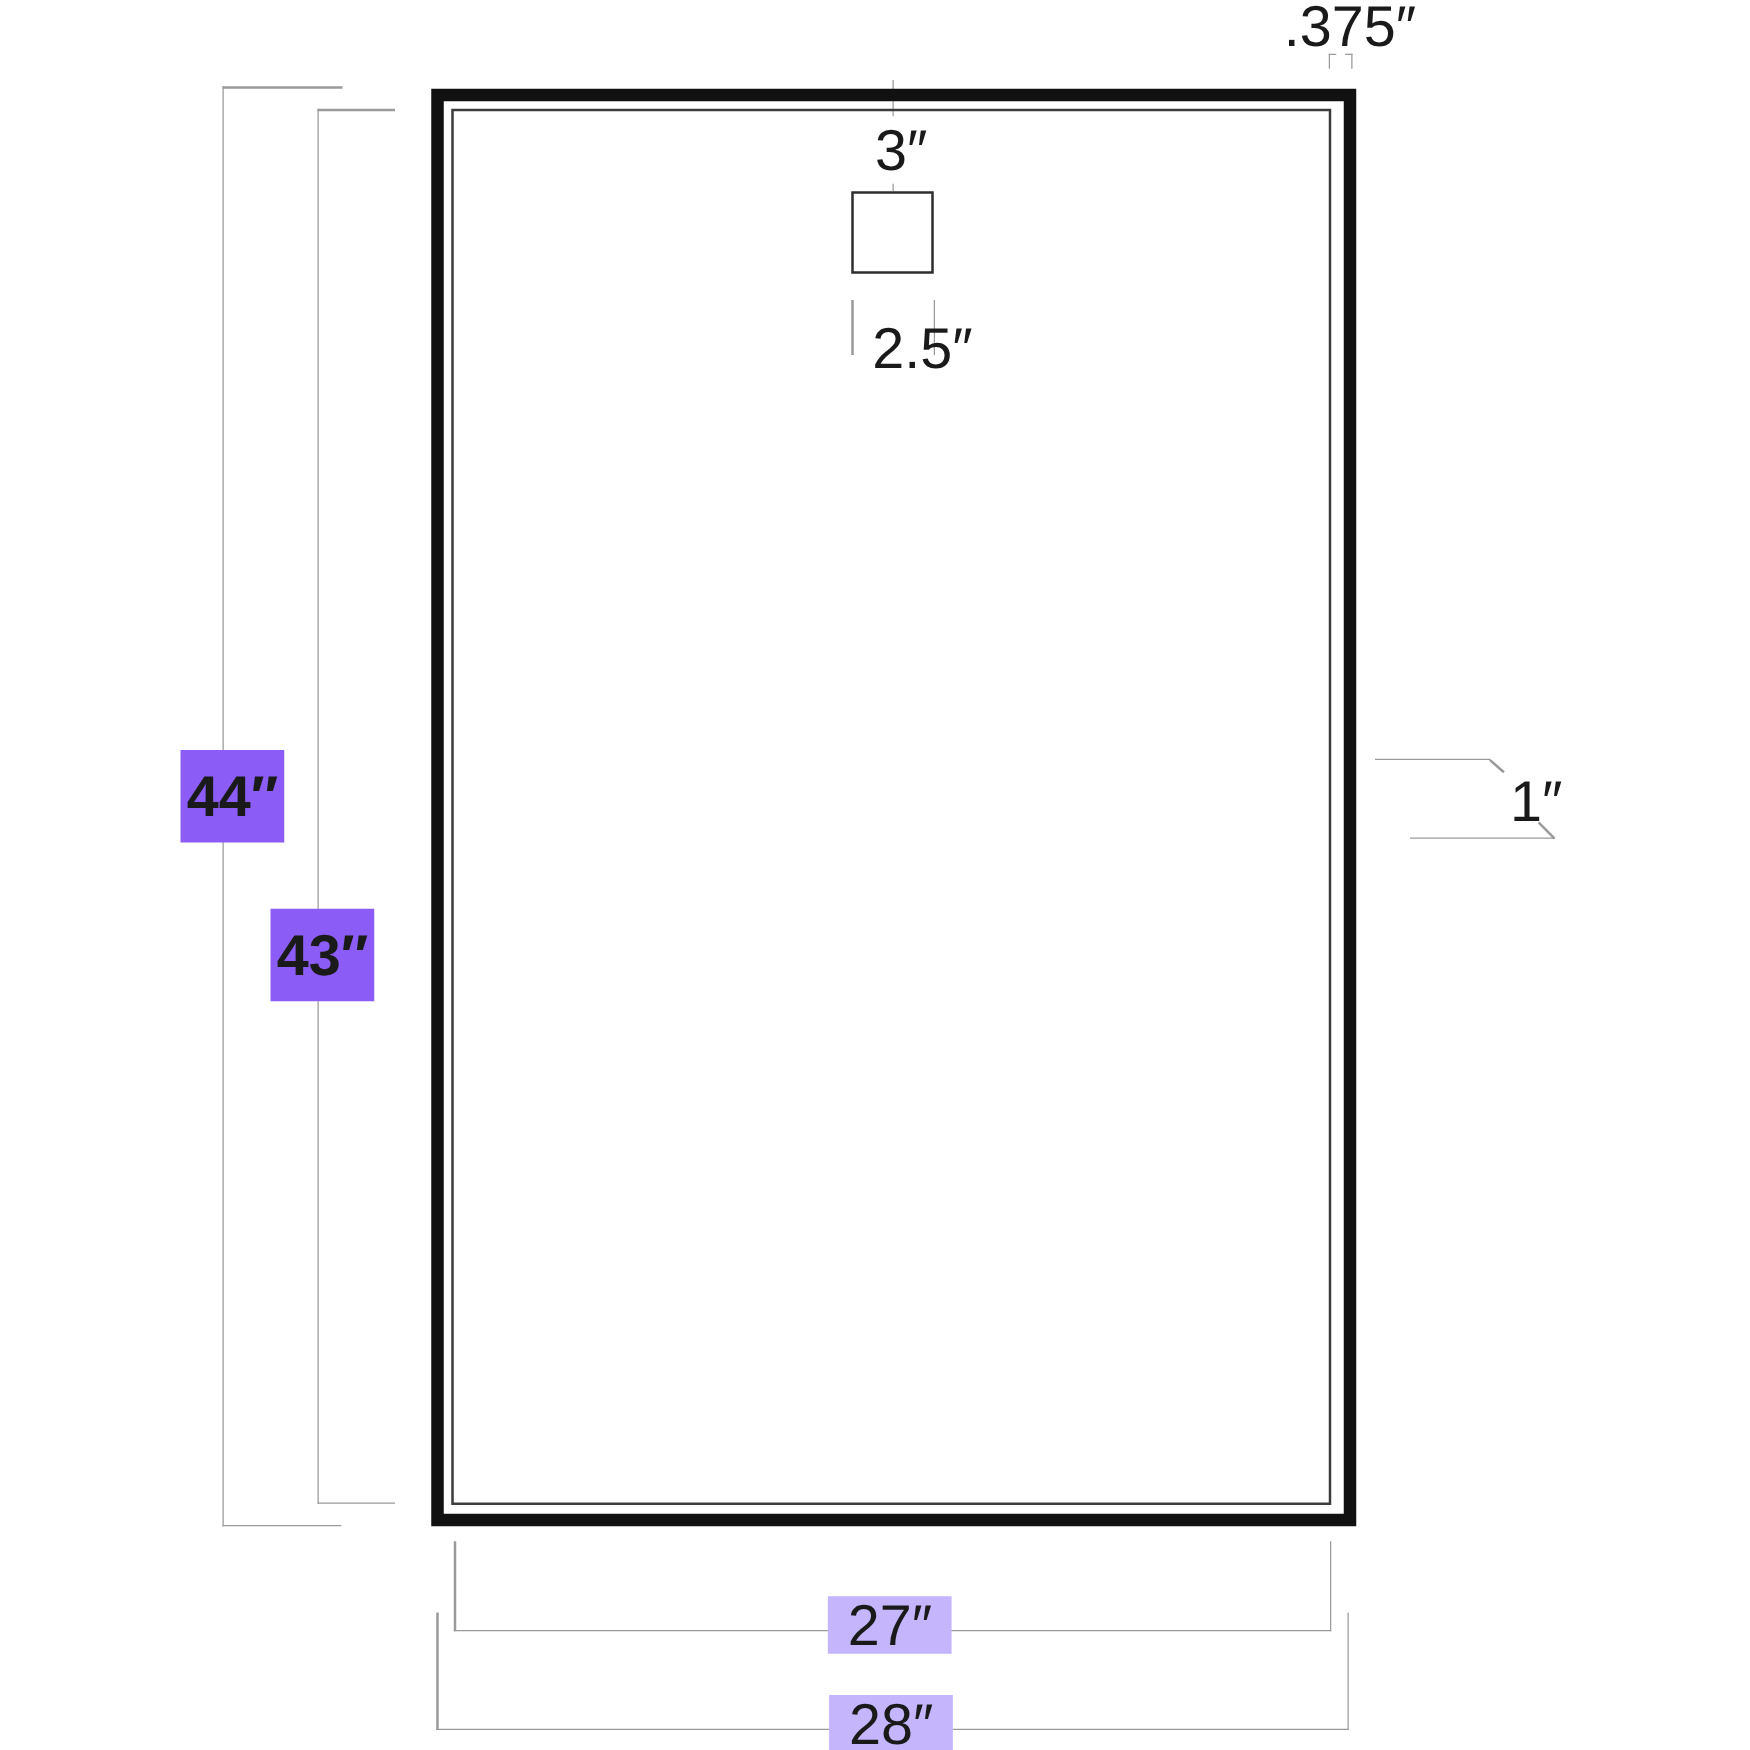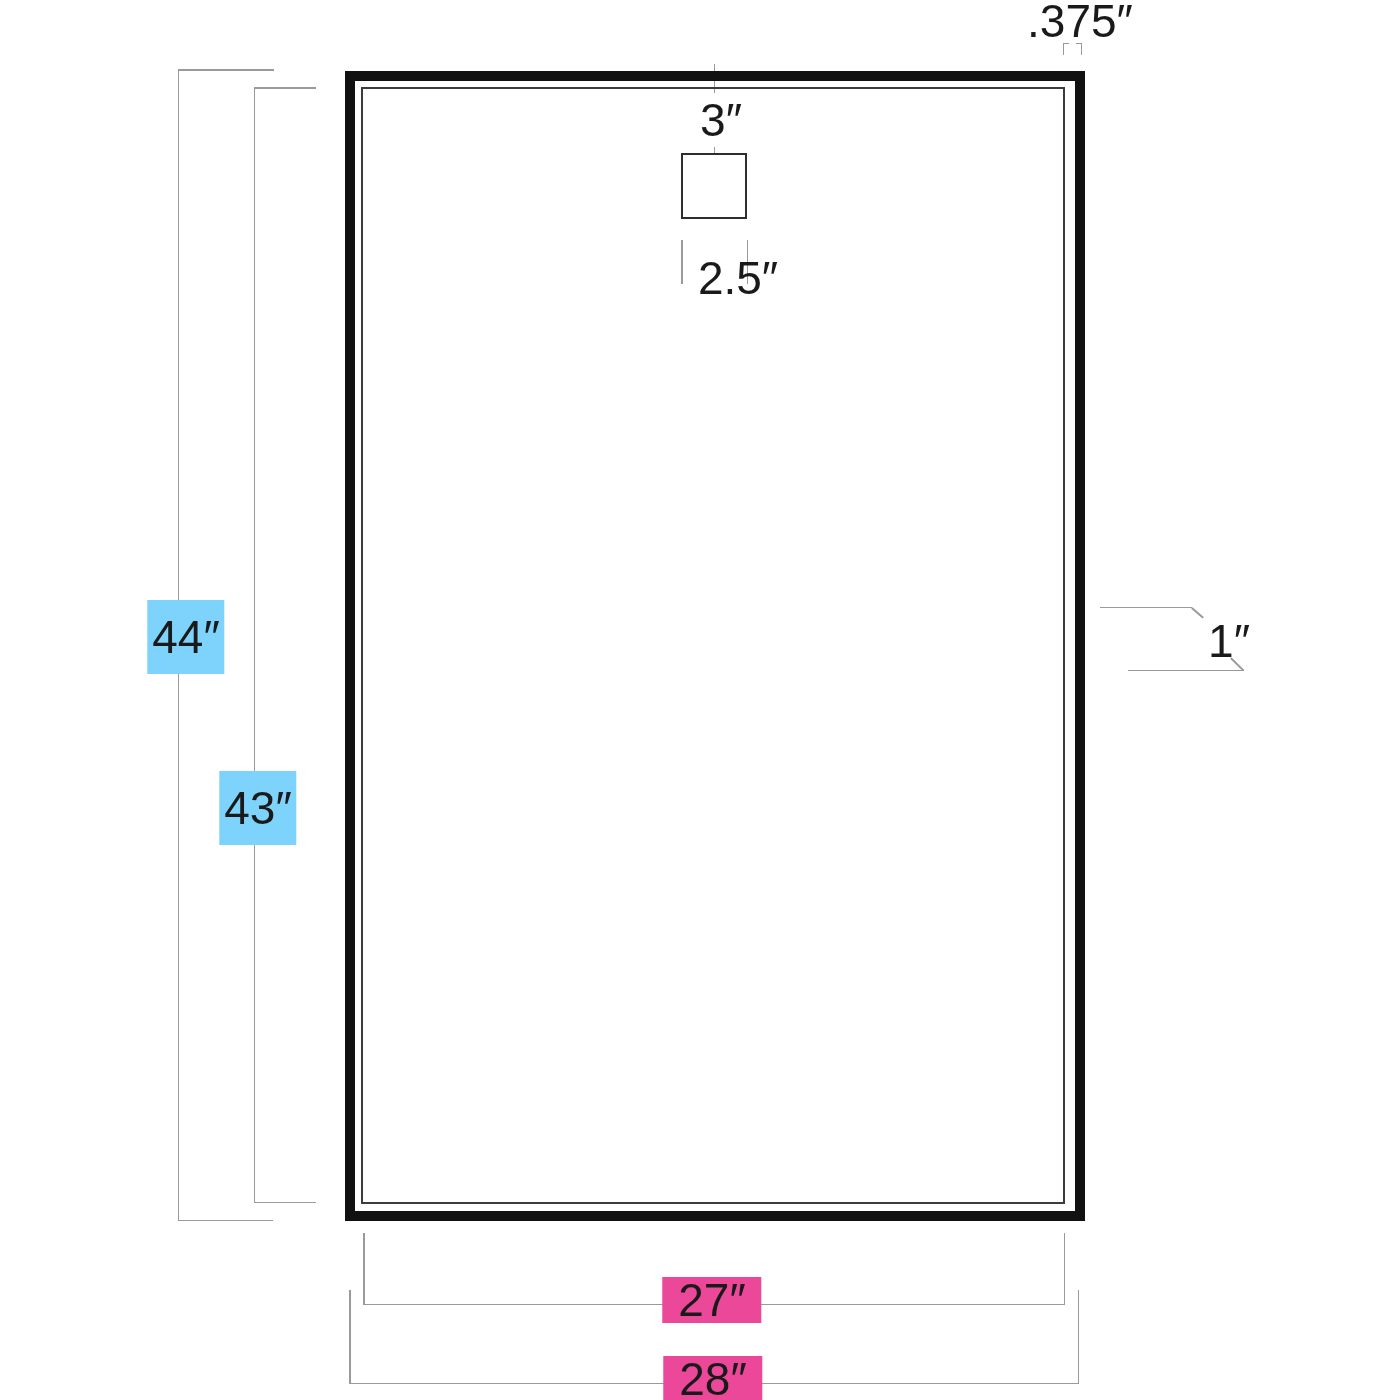--- a/index.html
+++ b/index.html
@@ -22,22 +22,22 @@
   .frame-outer{position:absolute;left:345px;top:71px;width:740px;height:1150px;
                border:10px solid #111111;box-sizing:border-box;background:transparent;}
   .frame-inner{position:absolute;left:361px;top:87px;width:704px;height:1117px;
                border:2px solid #3c3c3c;box-sizing:border-box;background:transparent;}
   .hanger-square{position:absolute;left:681px;top:153px;width:66px;height:66px;
                border:2px solid #2e2e2e;box-sizing:border-box;background:#ffffff;}
 
   
   .dlabel{position:absolute;transform:translate(-50%,-50%);
           font-size:46px;line-height:1;color:#1a1a1a;white-space:nowrap;text-align:center;}
-  .mask-v{background:#7dd3fc;padding:14px 5px;}   
-  .mask-h{background:#ec4899;padding:0 16px;}     
+  .mask-v{background:#8b5cf6;padding:14px 5px;font-weight:bold;}   
+  .mask-h{background:#c4b5fd;padding:0 16px;}     
 </style>
 </head>
 <body>
 
 <div class="canvas">
 
   <div class="dline" style="left:713.5px;top:64px;width:1.5px;height:89px;"></div>
 
   <div class="dline" style="left:177.5px;top:69px;width:1.5px;height:1152px;"></div>
   <div class="dline" style="left:177.5px;top:69px;width:96px;height:1.5px;"></div>
@@ -69,21 +69,21 @@
   <div class="frame-outer"></div>
   <div class="frame-inner"></div>
   <div class="hanger-square"></div>
 
   <div class="dlabel" style="left:721px;top:120px;background:#ffffff;padding:4px 5px;">3″</div>
 
   <div class="dlabel" style="left:738px;top:278px;">2.5″</div>
 
   <div class="dlabel mask-v" style="left:186px;top:637px;">44″</div>
 
-  <div class="dlabel mask-v" style="left:258px;top:808px;">43″</div>
+  <div class="dlabel mask-v" style="left:258px;top:764px;">43″</div>
 
   <div class="dlabel mask-h" style="left:712px;top:1300px;">27″</div>
 
   <div class="dlabel mask-h" style="left:713px;top:1379px;">28″</div>
 
   <div class="dlabel" style="left:1229px;top:641px;">1″</div>
 
   <div class="dlabel" style="left:1080px;top:21px;">.375″</div>
 
 </div>

